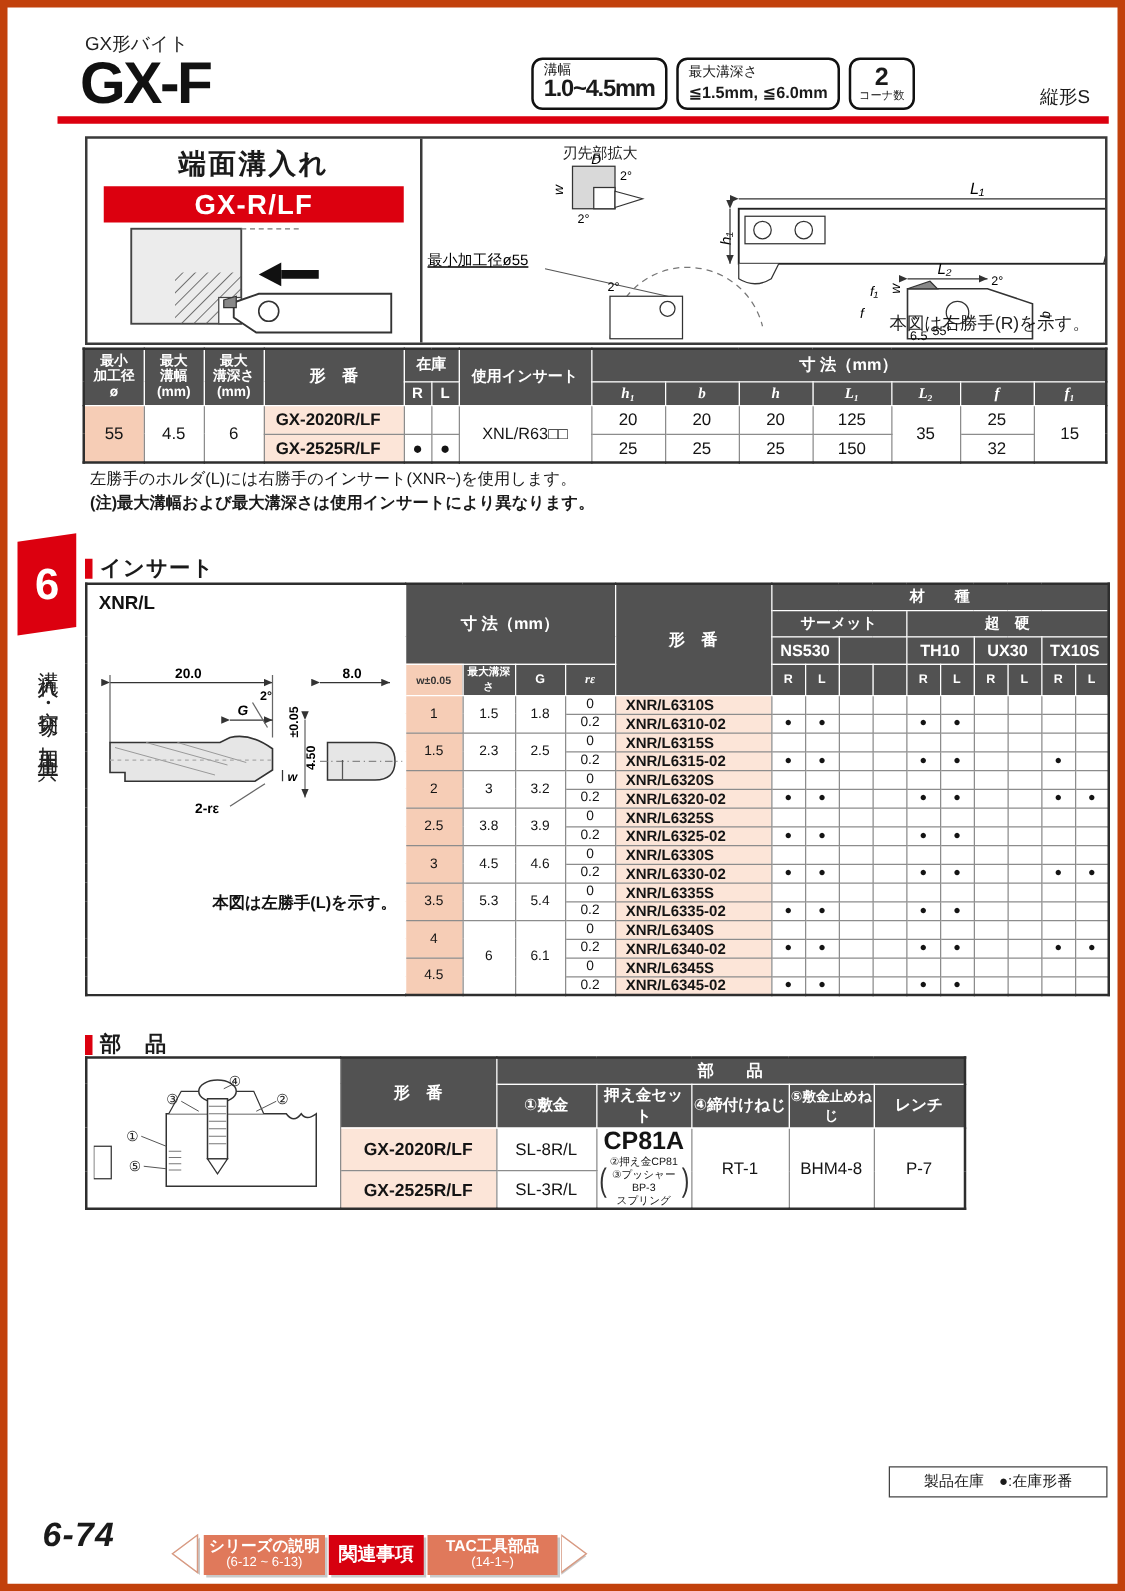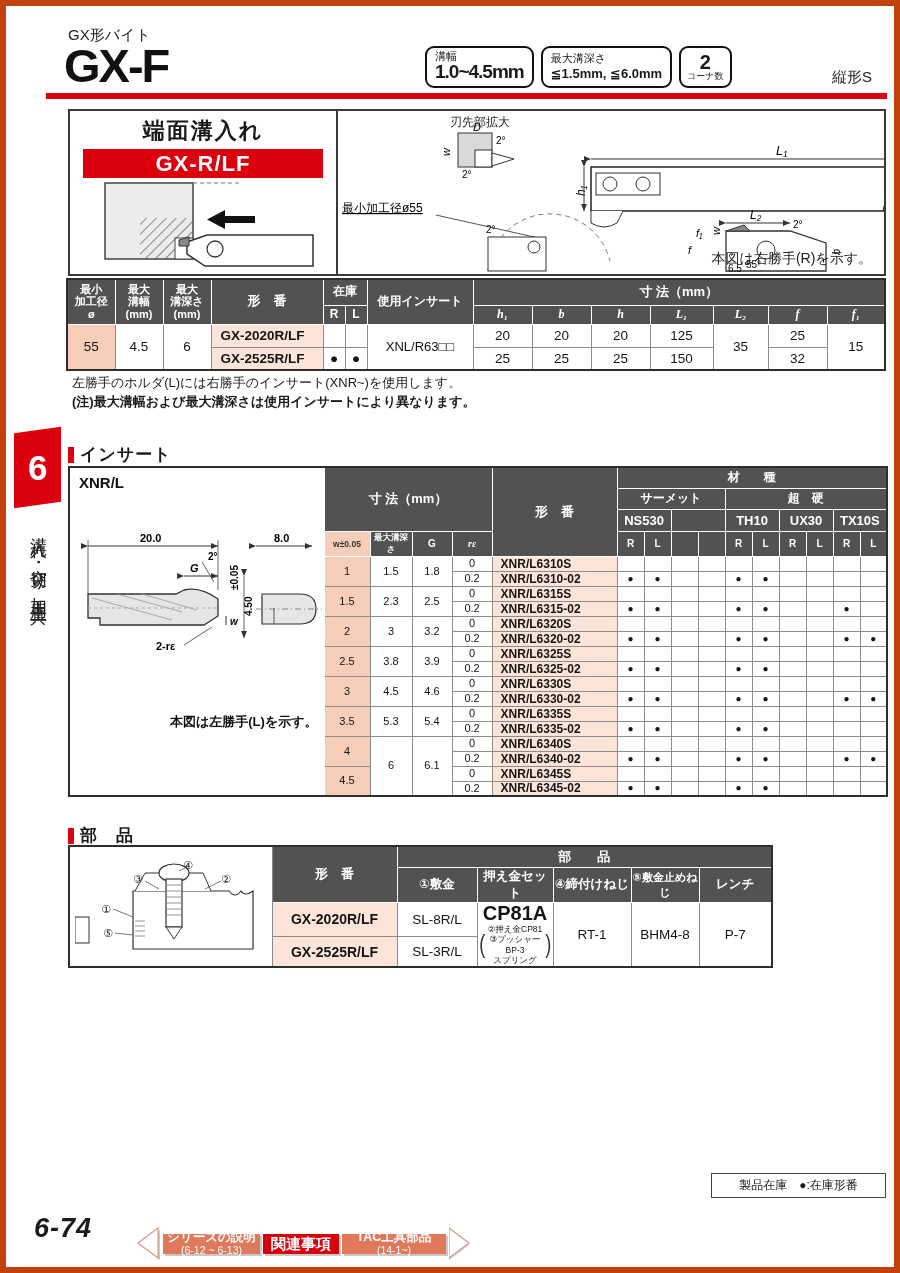--- a/index.html
+++ b/index.html
@@ -88,21 +88,21 @@
   .clampset .paren{display:flex;align-items:center}
   .clampset .pchar{font-size:26px;font-weight:normal;color:#333;transform:scaleX(.7)}
   .clampset .plines{font-size:8.5px;text-align:center;line-height:1.25}
 
   
   .stock-legend{left:705px;top:1167px;width:175px;border:1px solid #444;text-align:center;font-size:12px;padding:3px 0;background:#fff}
 
   
   .page-num{left:28px;top:1207px;font-size:27px;font-weight:bold;font-style:italic;letter-spacing:1px}
   .nav{left:130px;top:1221px;display:flex;align-items:center;gap:3px}
-  .nav-box{height:20px;color:#fff;display:flex;flex-direction:column;align-items:center;justify-content:center;box-shadow:2px 2px 0 #c9c9c9}
+  .nav-box{height:32px;color:#fff;display:flex;flex-direction:column;align-items:center;justify-content:center;box-shadow:2px 2px 0 #c9c9c9}
   .nav-box .l1{font-size:12.5px;font-weight:bold;line-height:1.1}
   .nav-box .l2{font-size:10.5px;line-height:1.1}
   .nav-box.single .l1{font-size:15px}
   svg text{font-family:"Liberation Sans","DejaVu Sans",sans-serif}
 </style>
 </head>
 <body>
 
 <div class="page">
 

